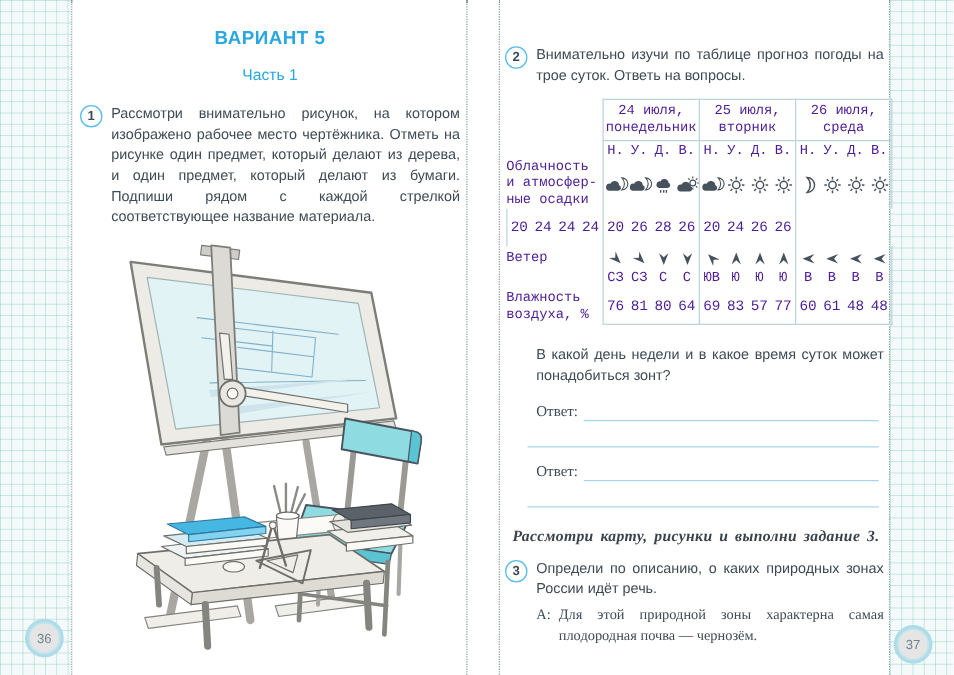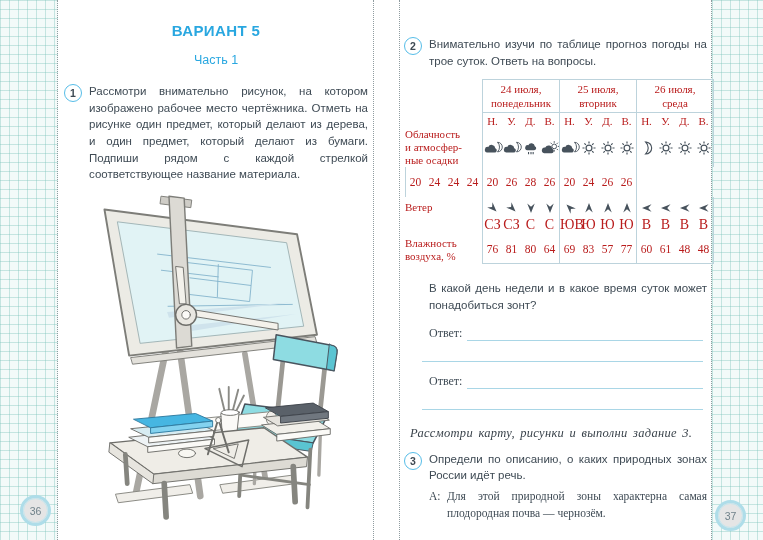--- a/index.html
+++ b/index.html
@@ -35,51 +35,51 @@
     border:1.5px solid #56bde8; border-radius:50%; background:#fff;
     display:flex; align-items:center; justify-content:center;
     font-size:10.5px; font-weight:bold; color:#3d4953;
   }
   .task-text { margin:0; font-size:11.5px; line-height:1.45; text-align:justify; }
 
   .illustration { margin:4px 0 0 12px; }
 
   
   .wt { --tb:#bdd3dc; width:308px; margin:10px 0 16px 1px;
-        font-family:Liberation Serif, serif; color:#b91c1c; }
+        font-family:Liberation Mono, monospace; color:#4c1d95; }
   .wt-row { display:flex; align-items:center; }
   .wt-lbl { flex:none; width:77px; font-size:11px; line-height:1.18; white-space:pre-line; }
   .wt-g { flex:none; width:76px; align-self:stretch; display:flex; align-items:center;
           border-left:1px solid var(--tb); }
   .wt-row .wt-g:last-child { border-right:1px solid var(--tb); }
   .wt-dayhead .wt-g { border-top:1px solid var(--tb); border-bottom:1px solid var(--tb);
           justify-content:center; text-align:center; white-space:pre-line;
           font-size:11px; line-height:1.3; min-height:32px; }
   .wt-last .wt-g { border-bottom:1px solid var(--tb); }
   .wt-c { width:25%; text-align:center; font-size:11.5px; }
   .wt-times .wt-c { font-size:11px; padding:2px 0 1px; }
   .wt-icons .wt-g { min-height:26px; }
   .wt-temp .wt-g { min-height:30px; }
   .wt-arrows .wt-g { min-height:20px; }
-  .wt-dirs .wt-c { font-size:14px; padding-bottom:2px; }
+  .wt-dirs .wt-c { font-size:11px; padding-bottom:2px; }
   .wt-hum .wt-g { min-height:28px;justify-content:space-between; }
   .wicon { width:16px; height:16px; vertical-align:middle; }
   .wicon-w { width:21px; }
   .warrow { width:12px; height:12px; vertical-align:middle; }
 
   
   .q { margin:13px 0 0 25px; font-size:11.5px; line-height:1.45; text-align:justify; }
   .ans-row { display:flex; align-items:flex-end; margin:12px 0 0 25px;
              font-family:"Liberation Serif", serif; font-size:12px; }
   .ans-label { flex:none; margin-right:5px; }
   .ans-line { flex:1; border-bottom:1px solid #a9d6e6; height:14px; margin-right:4px; }
   .ans-line-full { border-bottom:1px solid #a9d6e6; height:20px; margin:0 4px 0 18px; }
 
   .instruction { margin:16px 0 0 6px; font-family:"Liberation Serif", serif;
-                 font-style:italic; font-weight:normal; font-size:12.5px;
+                 font-style:italic; font-weight:bold; font-size:12.5px;
                  letter-spacing:.3px; word-spacing:2px; color:#3a434b; }
 
   .options { margin:4px 0 0 25px; font-family:"Liberation Serif", serif; }
   .option { display:flex; margin-top:4px; font-size:11.5px; line-height:1.45; }
   .opt-label { flex:none; width:18px; }
   .opt-text { flex:1; text-align:justify; }
 
   
   .pgc { position:absolute; width:31px; height:31px; border:3px solid #aedde9;
          border-radius:50%; background:#e5e5e5; box-sizing:border-box;

